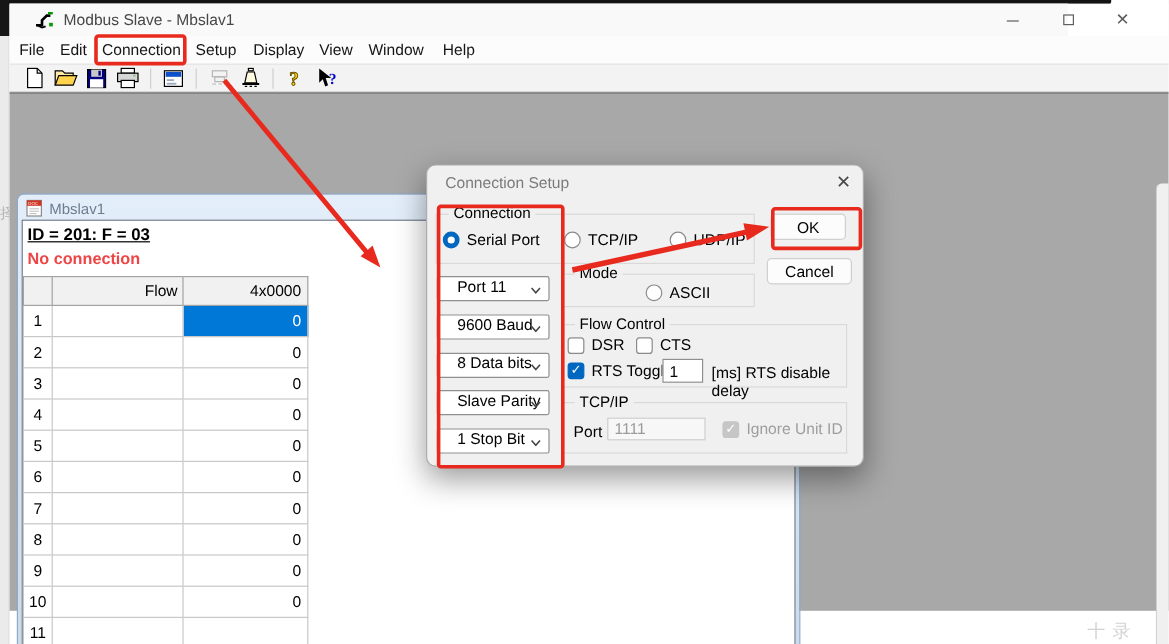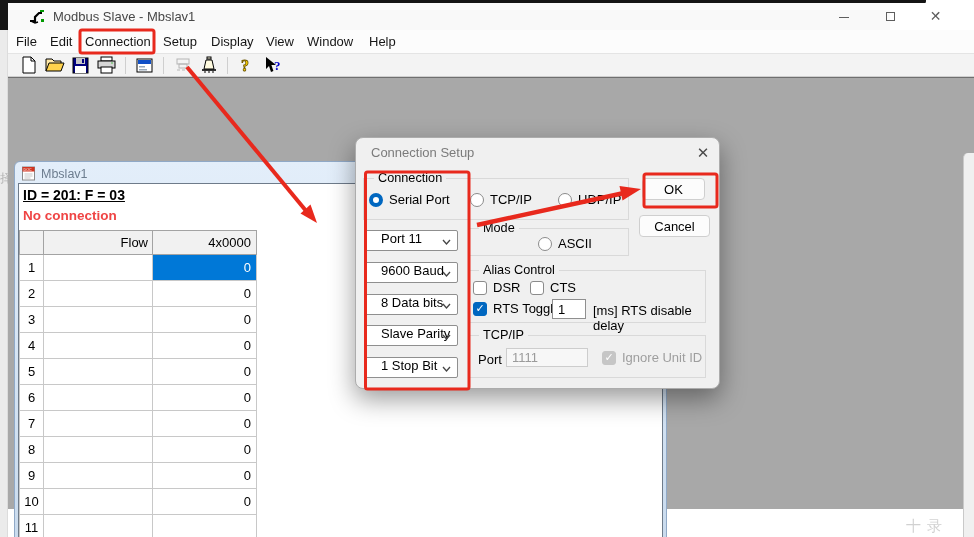--- a/index.html
+++ b/index.html
@@ -353,21 +353,21 @@
     <div class="abs ctl-row" style="left:117px; top:98px;margin-top:36px;">
       <span class="radio on"></span>
       <span>RTU</span>
     </div>
     <div class="abs ctl-row" style="left:182px; top:98px;">
       <span class="radio"></span>
       <span>ASCII</span>
     </div>
 
     <div class="abs group" style="left:112px; top:132px; width:238px; height:53px;">
-      <span class="group-label">Alias Control</span>
+      <span class="group-label">Flow Control</span>
     </div>
     <div class="abs ctl-row" style="left:117px; top:142px;">
       <span class="chk"></span>
       <span>DSR</span>
     </div>
     <div class="abs ctl-row" style="left:174px; top:142px;">
       <span class="chk"></span>
       <span>CTS</span>
     </div>
     <div class="abs ctl-row" style="left:117px; top:163px;">

